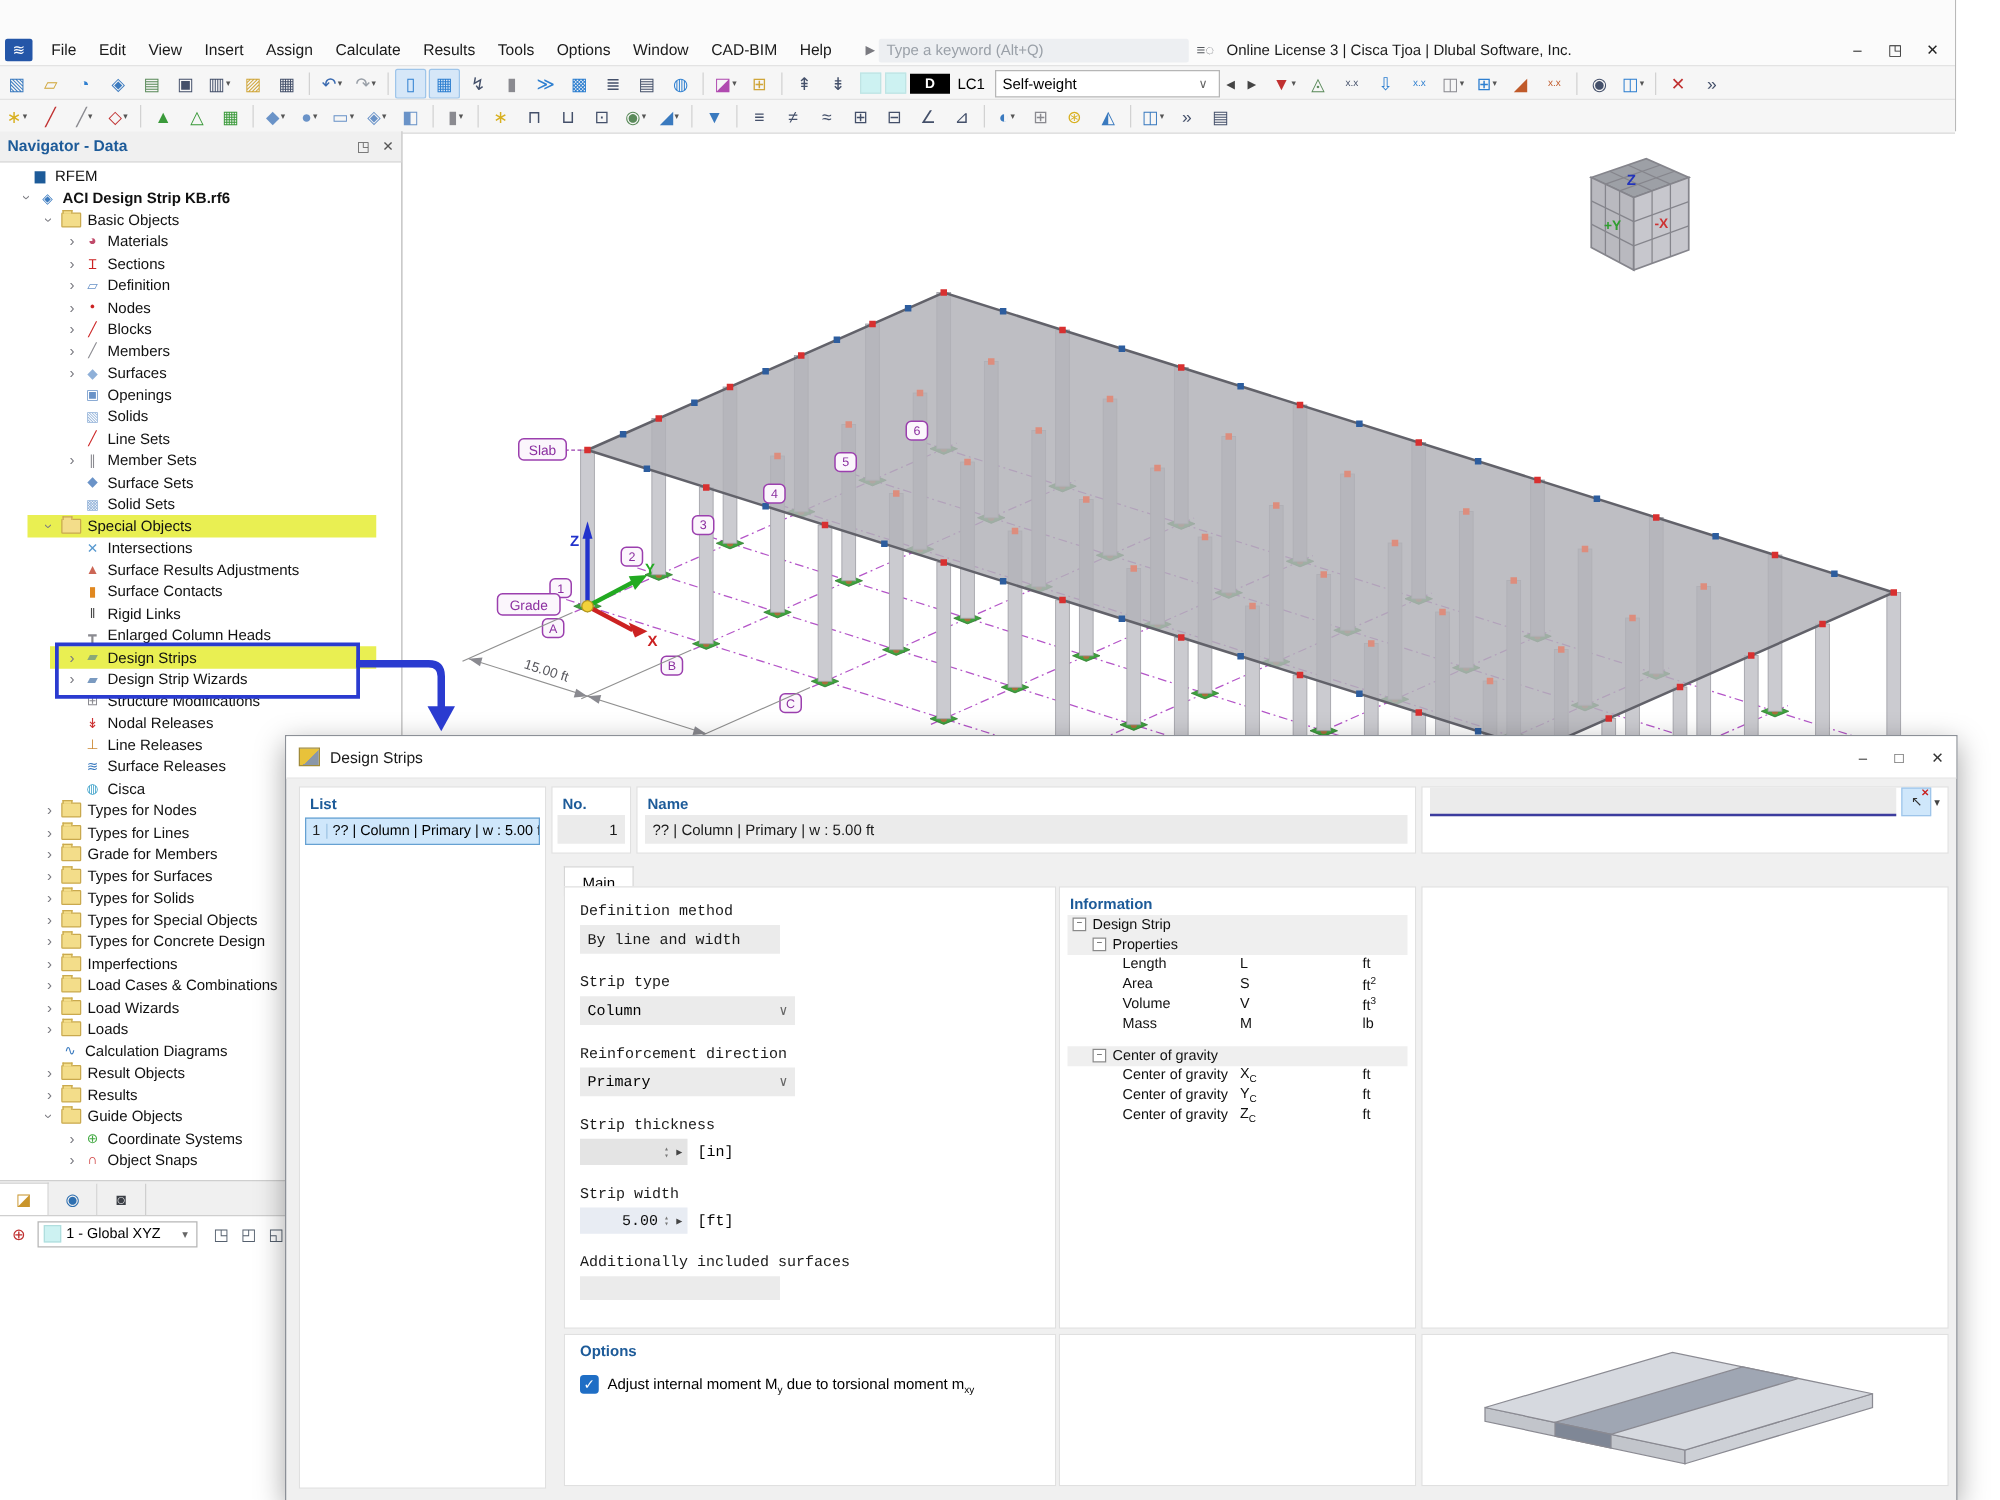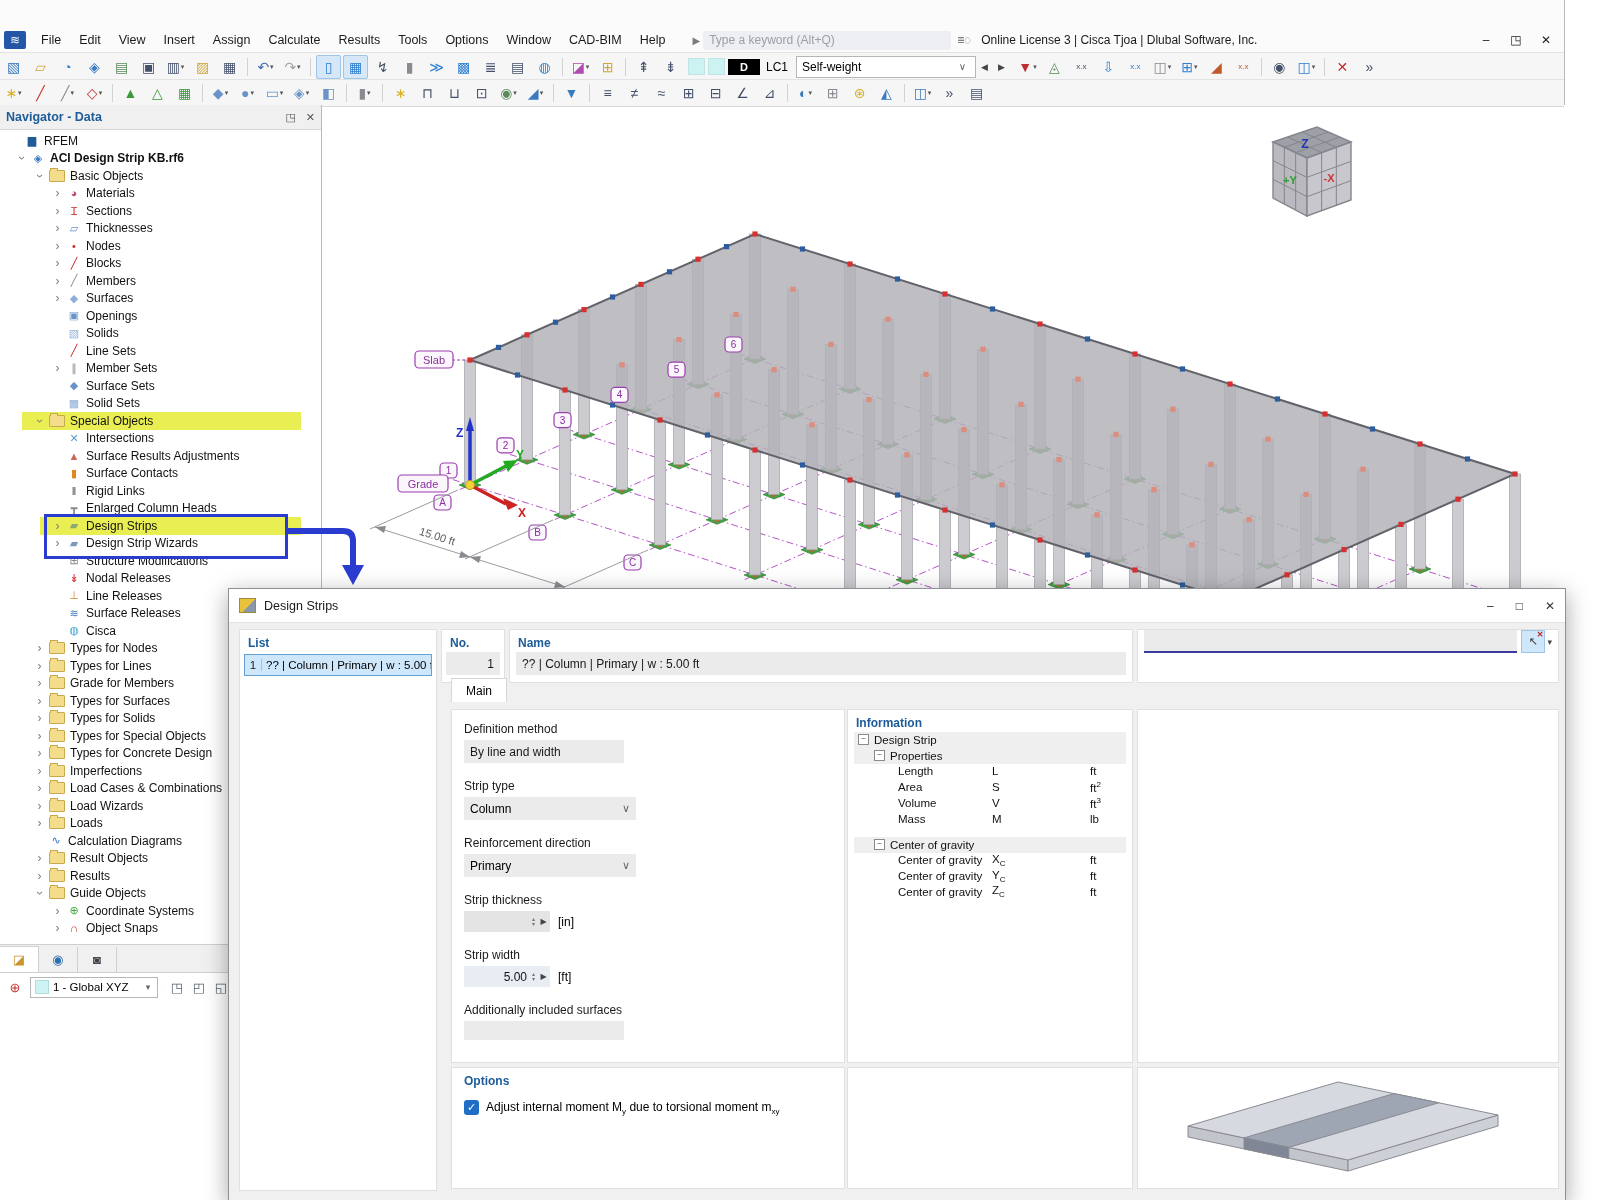--- a/index.html
+++ b/index.html
@@ -741,21 +741,21 @@
           <span class="tlabel">Materials</span>
         </div>
         <div class="trow" style="padding-left: 50px; --ind: 50px;">
           <span class="chev">›</span>
           <span class="ticon" style="color: rgb(204, 34, 34);">Ɪ</span>
           <span class="tlabel">Sections</span>
         </div>
         <div class="trow" style="padding-left: 50px; --ind: 50px;">
           <span class="chev">›</span>
           <span class="ticon" style="color: rgb(106, 147, 200);">▱</span>
-          <span class="tlabel">Thicknesses</span>
+          <span class="tlabel">Definition</span>
         </div>
         <div class="trow" style="padding-left: 50px; --ind: 50px;">
           <span class="chev">›</span>
           <span class="ticon" style="color: rgb(204, 34, 34);">•</span>
           <span class="tlabel">Nodes</span>
         </div>
         <div class="trow" style="padding-left: 50px; --ind: 50px;">
           <span class="chev">›</span>
           <span class="ticon" style="color: rgb(204, 34, 34);">╱</span>
           <span class="tlabel">Blocks</span>
@@ -1013,26 +1013,26 @@
     </div>
 
     <div class="panel" style="left:908px;top:40px;width:420px;height:52px;">
       <div style="display:flex;align-items:center;margin:0 6px;">
         <span class="assignedinput"></span>
         <span class="pickbtn">↖<span class="redx">✕</span></span>
         <span class="pickchev">▾</span>
       </div>
     </div>
 
-    <div class="tabstrip" style="left:222px;top:89px;">
+    <div class="tabstrip" style="left:222px;top:104px;">
       <span class="tab">Main</span>
     </div>
 
     <div class="panel" style="left:222px;top:120px;width:388px;height:352px;padding-left:4px;">
-      <div style="padding:0 8px;">
+      <div style="padding:0 8px;font-family:Liberation Mono, monospace;">
         <div class="plabel">Definition method</div>
         <div class="fieldgrey" style="width:148px;">By line and width</div>
         <div class="plabel" style="margin-top:16px;">Strip type</div>
         <div class="ddbox">
             <span>Column</span>
             <span class="chv">∨</span>
           </div>
         <div class="plabel" style="margin-top:16px;">Reinforcement direction</div>
         <div class="ddbox">
             <span>Primary</span>

